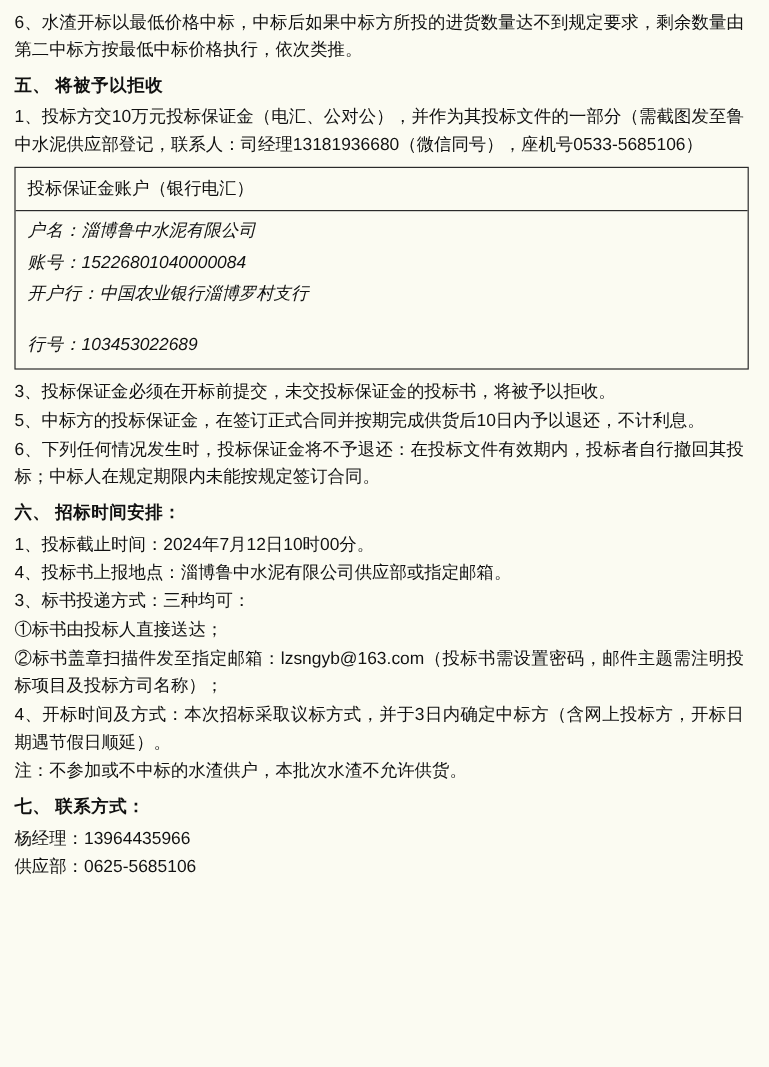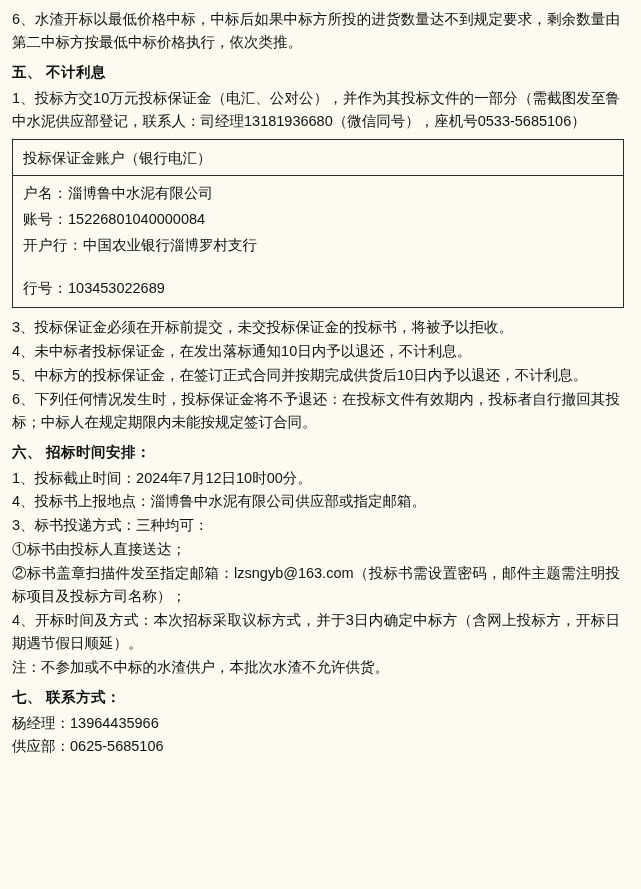--- a/index.html
+++ b/index.html
@@ -45,20 +45,21 @@
   }
   .bank-title {
     padding: 7px 10px 6px 10px;
     border-bottom: 1px solid #2b2b2b;
   }
   .bank-body {
     padding: 6px 10px 7px 10px;
   }
   .bank-body .row {
     margin: 0 0 3px 0;
+    font-style: italic;
   }
   .bank-body .row:last-child {
     margin-bottom: 0;
     margin-top: 20px;
   }
   .row .label {
     letter-spacing: 0.5px;
   }
   .sub-item {
     margin: 0 0 1px 0;
@@ -68,21 +69,21 @@
   }
 </style>
 </head>
 <body>
 
 <div class="page">
 
   <p class="para">6、水渣开标以最低价格中标，中标后如果中标方所投的进货数量达不到规定要求，剩余数量由第二中标方按最低中标价格执行，依次类推。</p>
 
   <p class="heading">
-    <span class="h-num">五、</span><span>不计利息</span>
+    <span class="h-num">五、</span><span>将被予以拒收</span>
   </p>
 
   <p class="para">1、投标方交10万元投标保证金（电汇、公对公），并作为其投标文件的一部分（需截图发至鲁中水泥供应部登记，联系人：司经理13181936680（微信同号），座机号0533-5685106）</p>
 
   <div class="bank-box">
     <div class="bank-title">投标保证金账户（银行电汇）</div>
     <div class="bank-body">
       <p class="row">
         <span class="label">户名：</span><span class="value">淄博鲁中水泥有限公司</span>
       </p>
@@ -92,21 +93,20 @@
       <p class="row">
         <span class="label">开户行：</span><span class="value">中国农业银行淄博罗村支行</span>
       </p>
       <p class="row">
         <span class="label">行号：</span><span class="value">103453022689</span>
       </p>
     </div>
   </div>
 
   <p class="para">3、投标保证金必须在开标前提交，未交投标保证金的投标书，将被予以拒收。</p>
-  <p class="para">4、未中标者投标保证金，在发出落标通知10日内予以退还，不计利息。</p>
   <p class="para">5、中标方的投标保证金，在签订正式合同并按期完成供货后10日内予以退还，不计利息。</p>
   <p class="para">6、下列任何情况发生时，投标保证金将不予退还：在投标文件有效期内，投标者自行撤回其投标；中标人在规定期限内未能按规定签订合同。</p>
 
   <p class="heading">
     <span class="h-num">六、</span><span>招标时间安排：</span>
   </p>
 
   <p class="para">1、投标截止时间：2024年7月12日10时00分。</p>
   <p class="para">4、投标书上报地点：淄博鲁中水泥有限公司供应部或指定邮箱。</p>
   <p class="para">3、标书投递方式：三种均可：</p>

